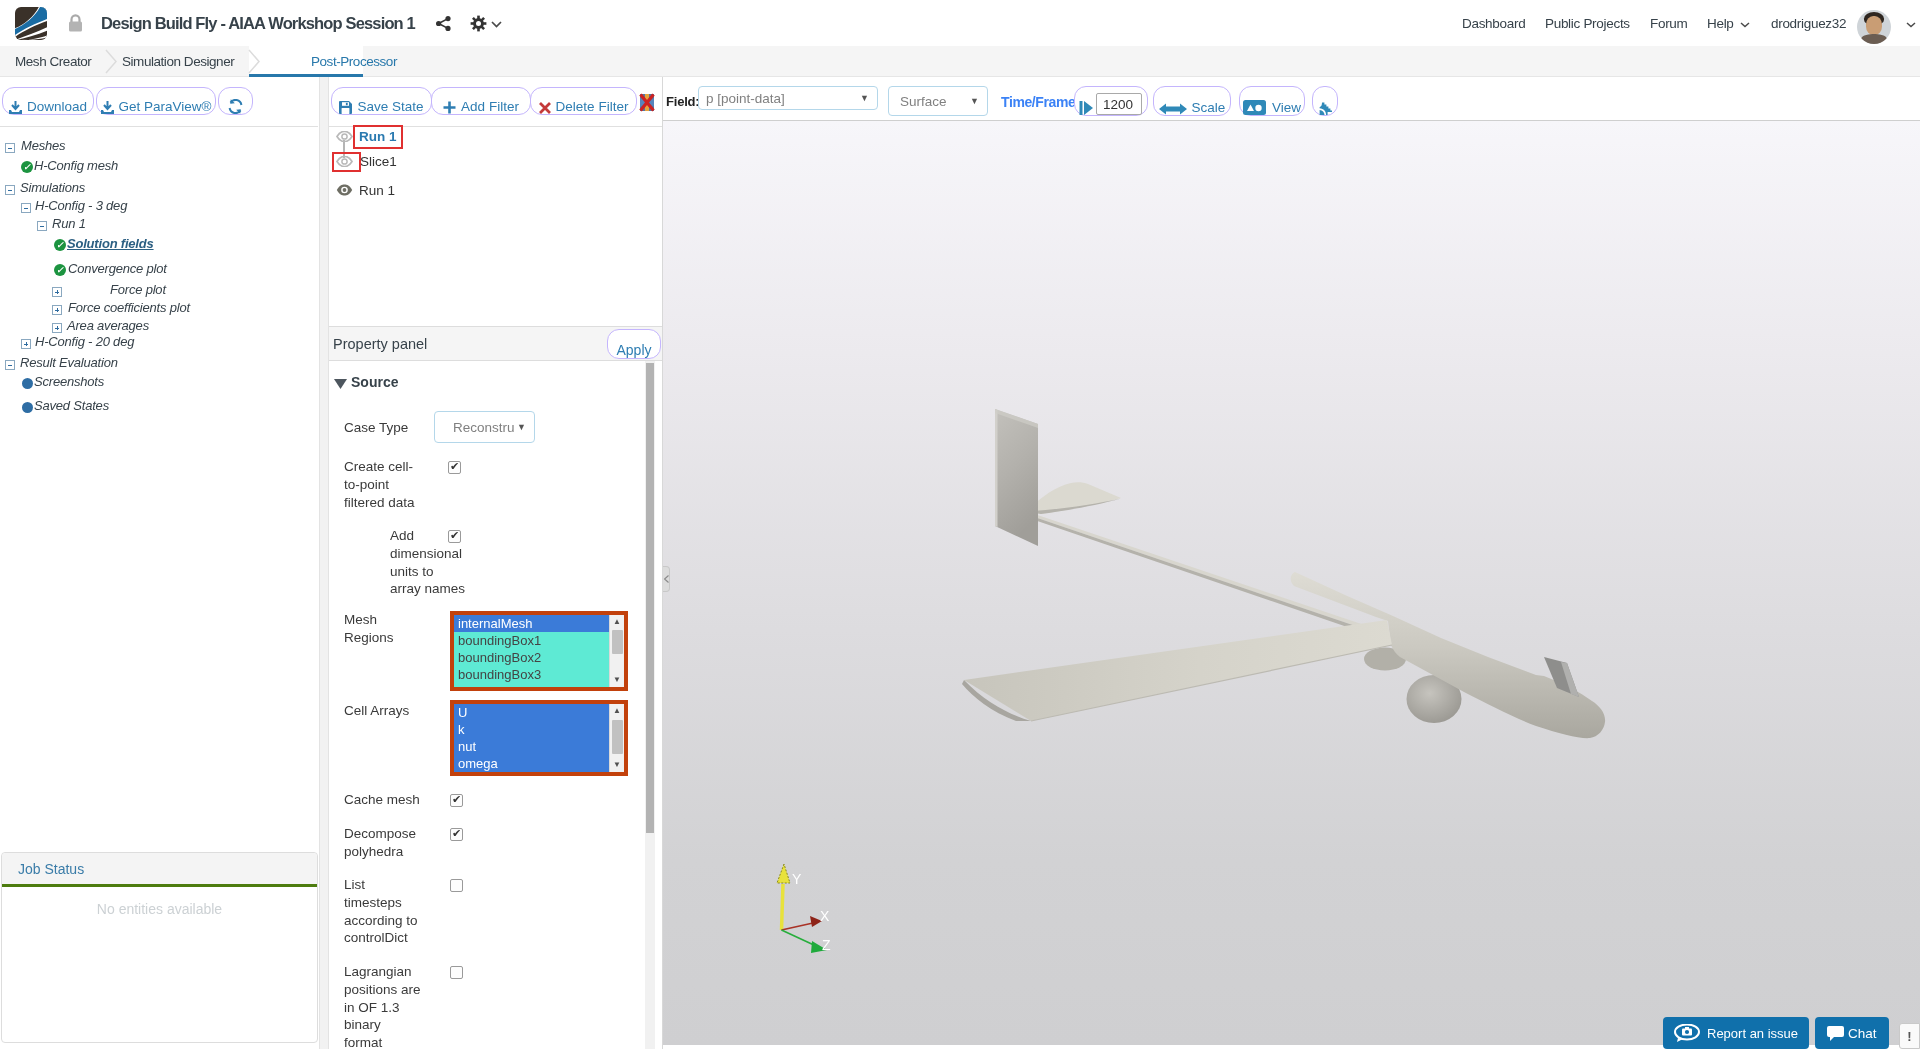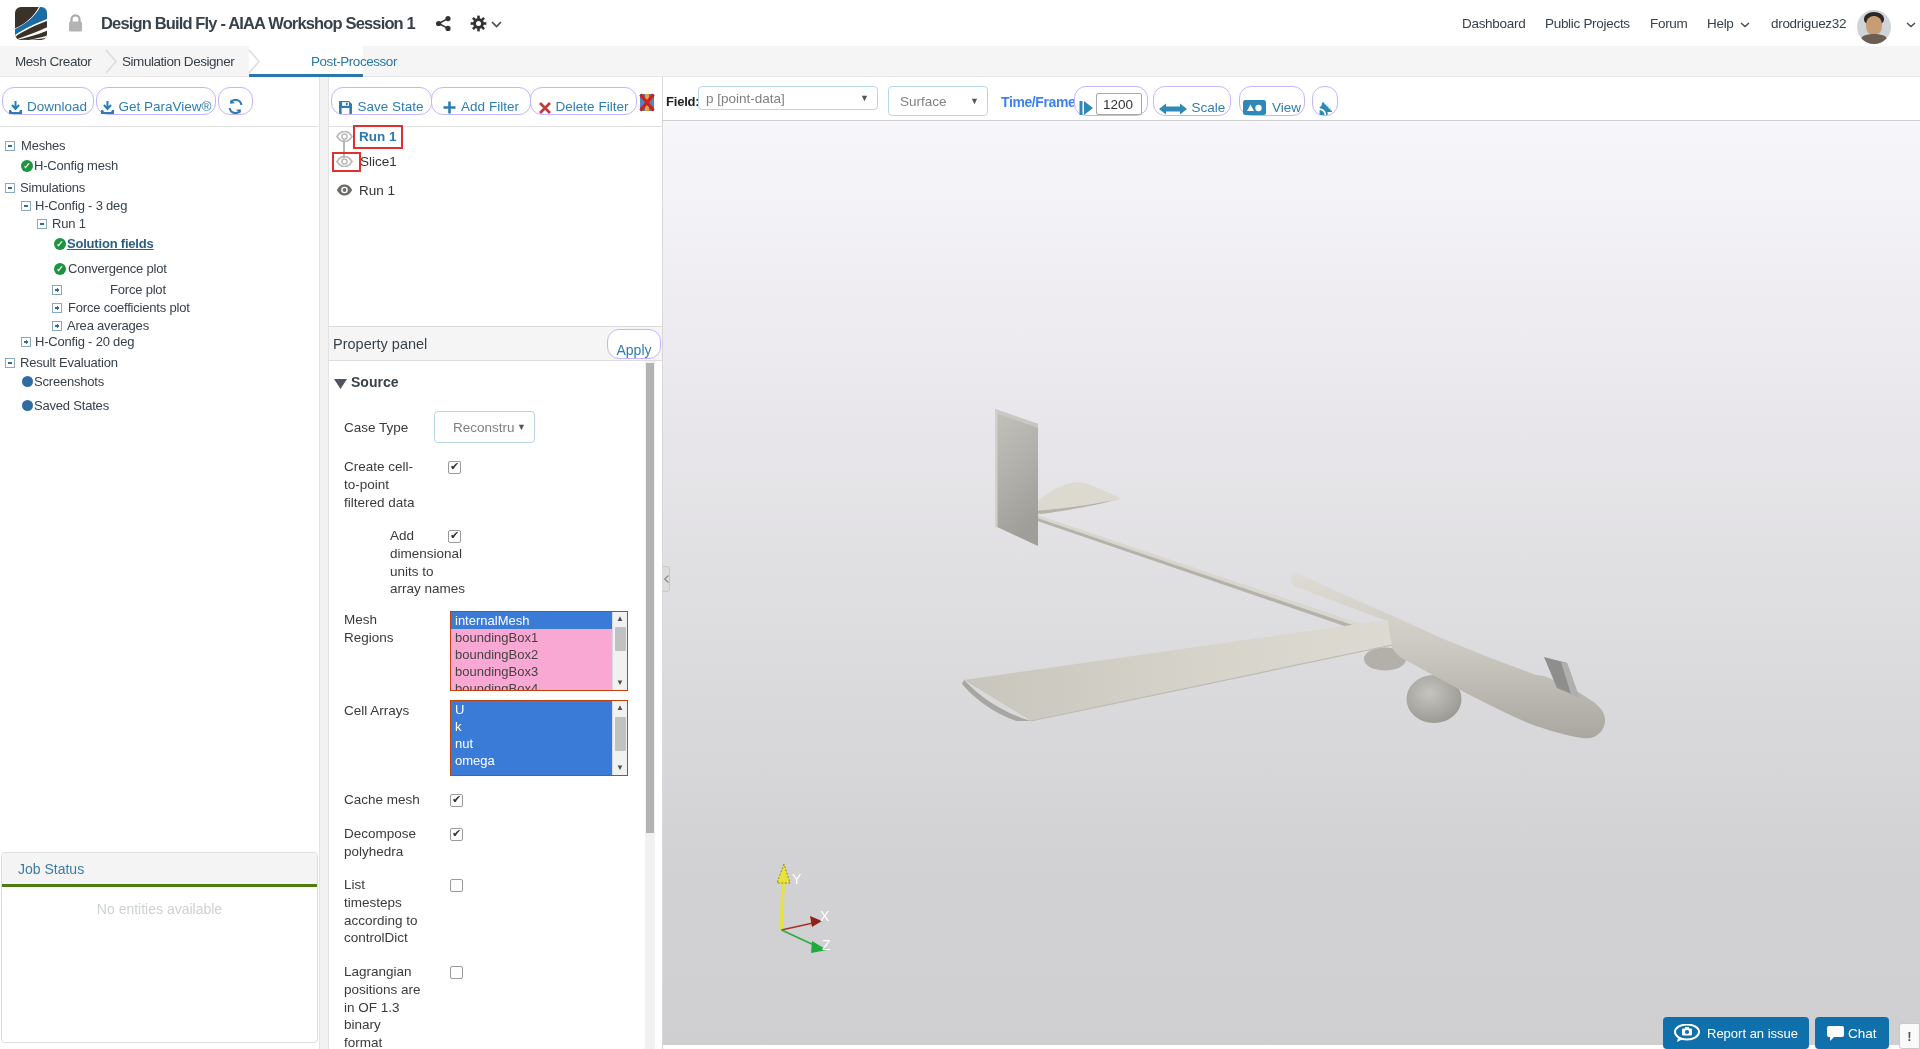--- a/index.html
+++ b/index.html
@@ -10,33 +10,33 @@
 
 #hdr { left:0; top:0; width:1920px; height:46px; background:#fff; }
 .navtxt { position:absolute; top:0; height:46px; display:flex; align-items:center; font-size:13.5px; color:#37424a; letter-spacing:-0.3px; }
 
 #tabbar { left:0; top:46px; width:1920px; height:31px; background:#f5f5f5; border-bottom:1px solid #e6e6e6; }
 .tabtxt { position:absolute; top:0; height:30px; display:flex; align-items:center; font-size:13.5px; color:#37424a; letter-spacing:-0.45px; }
 
 #vdiv1 { left:319px; top:77px; width:10px; height:972px; background:#f2f2f2; border-left:1px solid #e3e3e3; border-right:1px solid #e3e3e3; }
 .hline { position:absolute; height:1px; background:#e0e0e0; }
 
-.trow { position:absolute; display:flex; align-items:center; font-size:13px; color:#37424a; white-space:nowrap; letter-spacing:-0.2px; }
+.trow { position:absolute; display:flex; align-items:flex-end; font-size:13px; color:#37424a; white-space:nowrap; letter-spacing:-0.2px;font-style:italic; }
 .sq { width:10px; height:10px; border:1px solid #8aa8c0; background:#fff; position:relative; flex:none; }
 .sq::before { content:""; position:absolute; left:2px; right:2px; top:3.5px; height:1.5px; background:#2f6ca0; }
 .sq.plus::after { content:""; position:absolute; top:2px; bottom:2px; left:3.5px; width:1.5px; background:#2f6ca0; }
 .gchk { width:12px; height:12px; border-radius:50%; background:#1c9440; color:#fff; font-size:9px; font-weight:bold; display:flex; align-items:center; justify-content:center; flex:none; }
 .bdot { width:11px; height:11px; border-radius:50%; background:#2e6da4; flex:none; }
 
 .plabel { position:absolute; font-size:13.5px; color:#3a3a3a; line-height:17.8px; }
 .cbox { position:absolute; width:13px; height:13px; border:1px solid #9a9a9a; border-radius:2px; background:#fdfdfd; }
 .cbox.on::before { content:"\2714"; position:absolute; left:1px; top:-2px; font-size:11px; color:#333; }
 .ddown { position:absolute; border:1px solid #b4d7ea; border-radius:4px; background:#fff; color:#808080; font-size:13.5px; display:flex; align-items:center; }
 .ddown .arr { color:#555; font-size:9px; position:absolute; right:8px; top:50%; transform:translateY(-50%); }
-.lbox { position:absolute; border:1px solid #c2410c; background:#f9a8d4; overflow:hidden; font-size:13px; color:#444; }
+.lbox { position:absolute; border:4px solid #c2410c; background:#5eead4; overflow:hidden; font-size:13px; color:#444; }
 .lrow { height:17px; line-height:17px; padding-left:4px; white-space:nowrap; }
 .lrow.sel { background:#3b7bd8; color:#fff; }
 .sbar { position:absolute; top:0; bottom:0; right:0; width:15px; background:#f1f1f1; border-left:1px solid #d9d9d9; }
 .sarr { position:absolute; left:0; width:14px; height:14px; background:#f1f1f1; color:#505050; font-size:8px; text-align:center; line-height:14px; }
 .sthumb { position:absolute; left:1.5px; width:11px; background:#c1c1c1; border-radius:1px; }
 </style>
 </head>
 <body>
 
 <div class="a" id="hdr">

